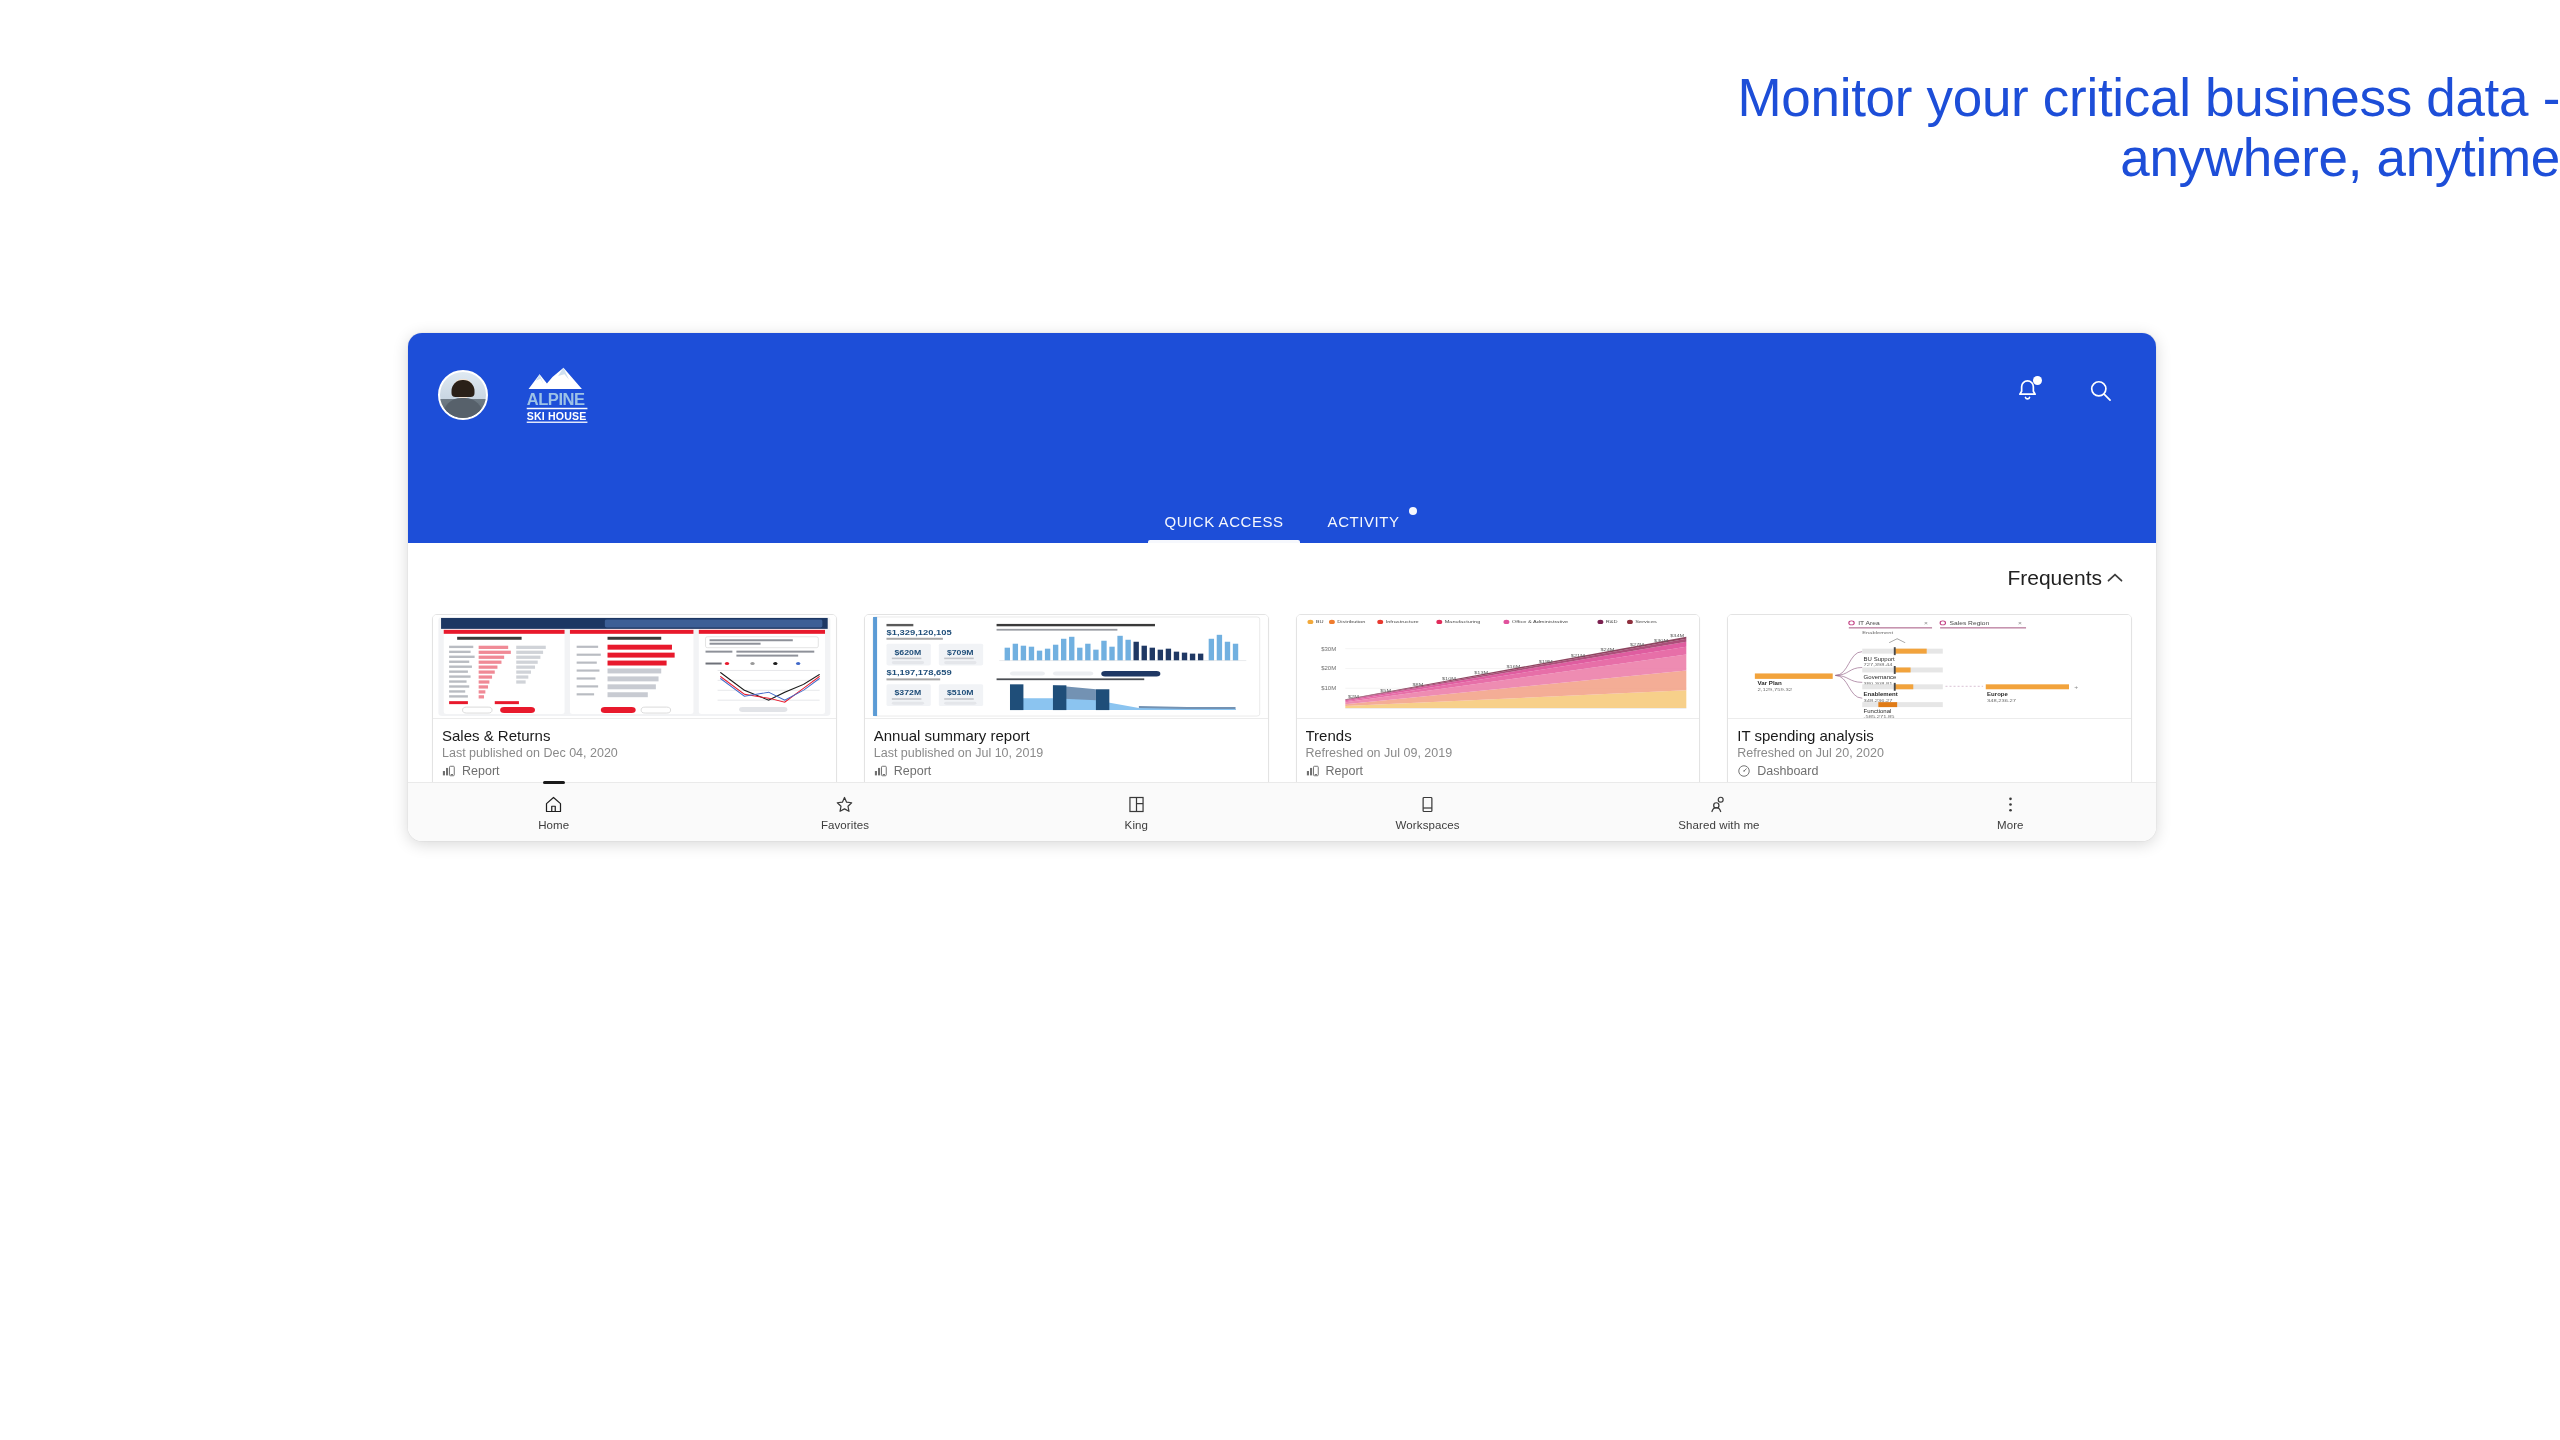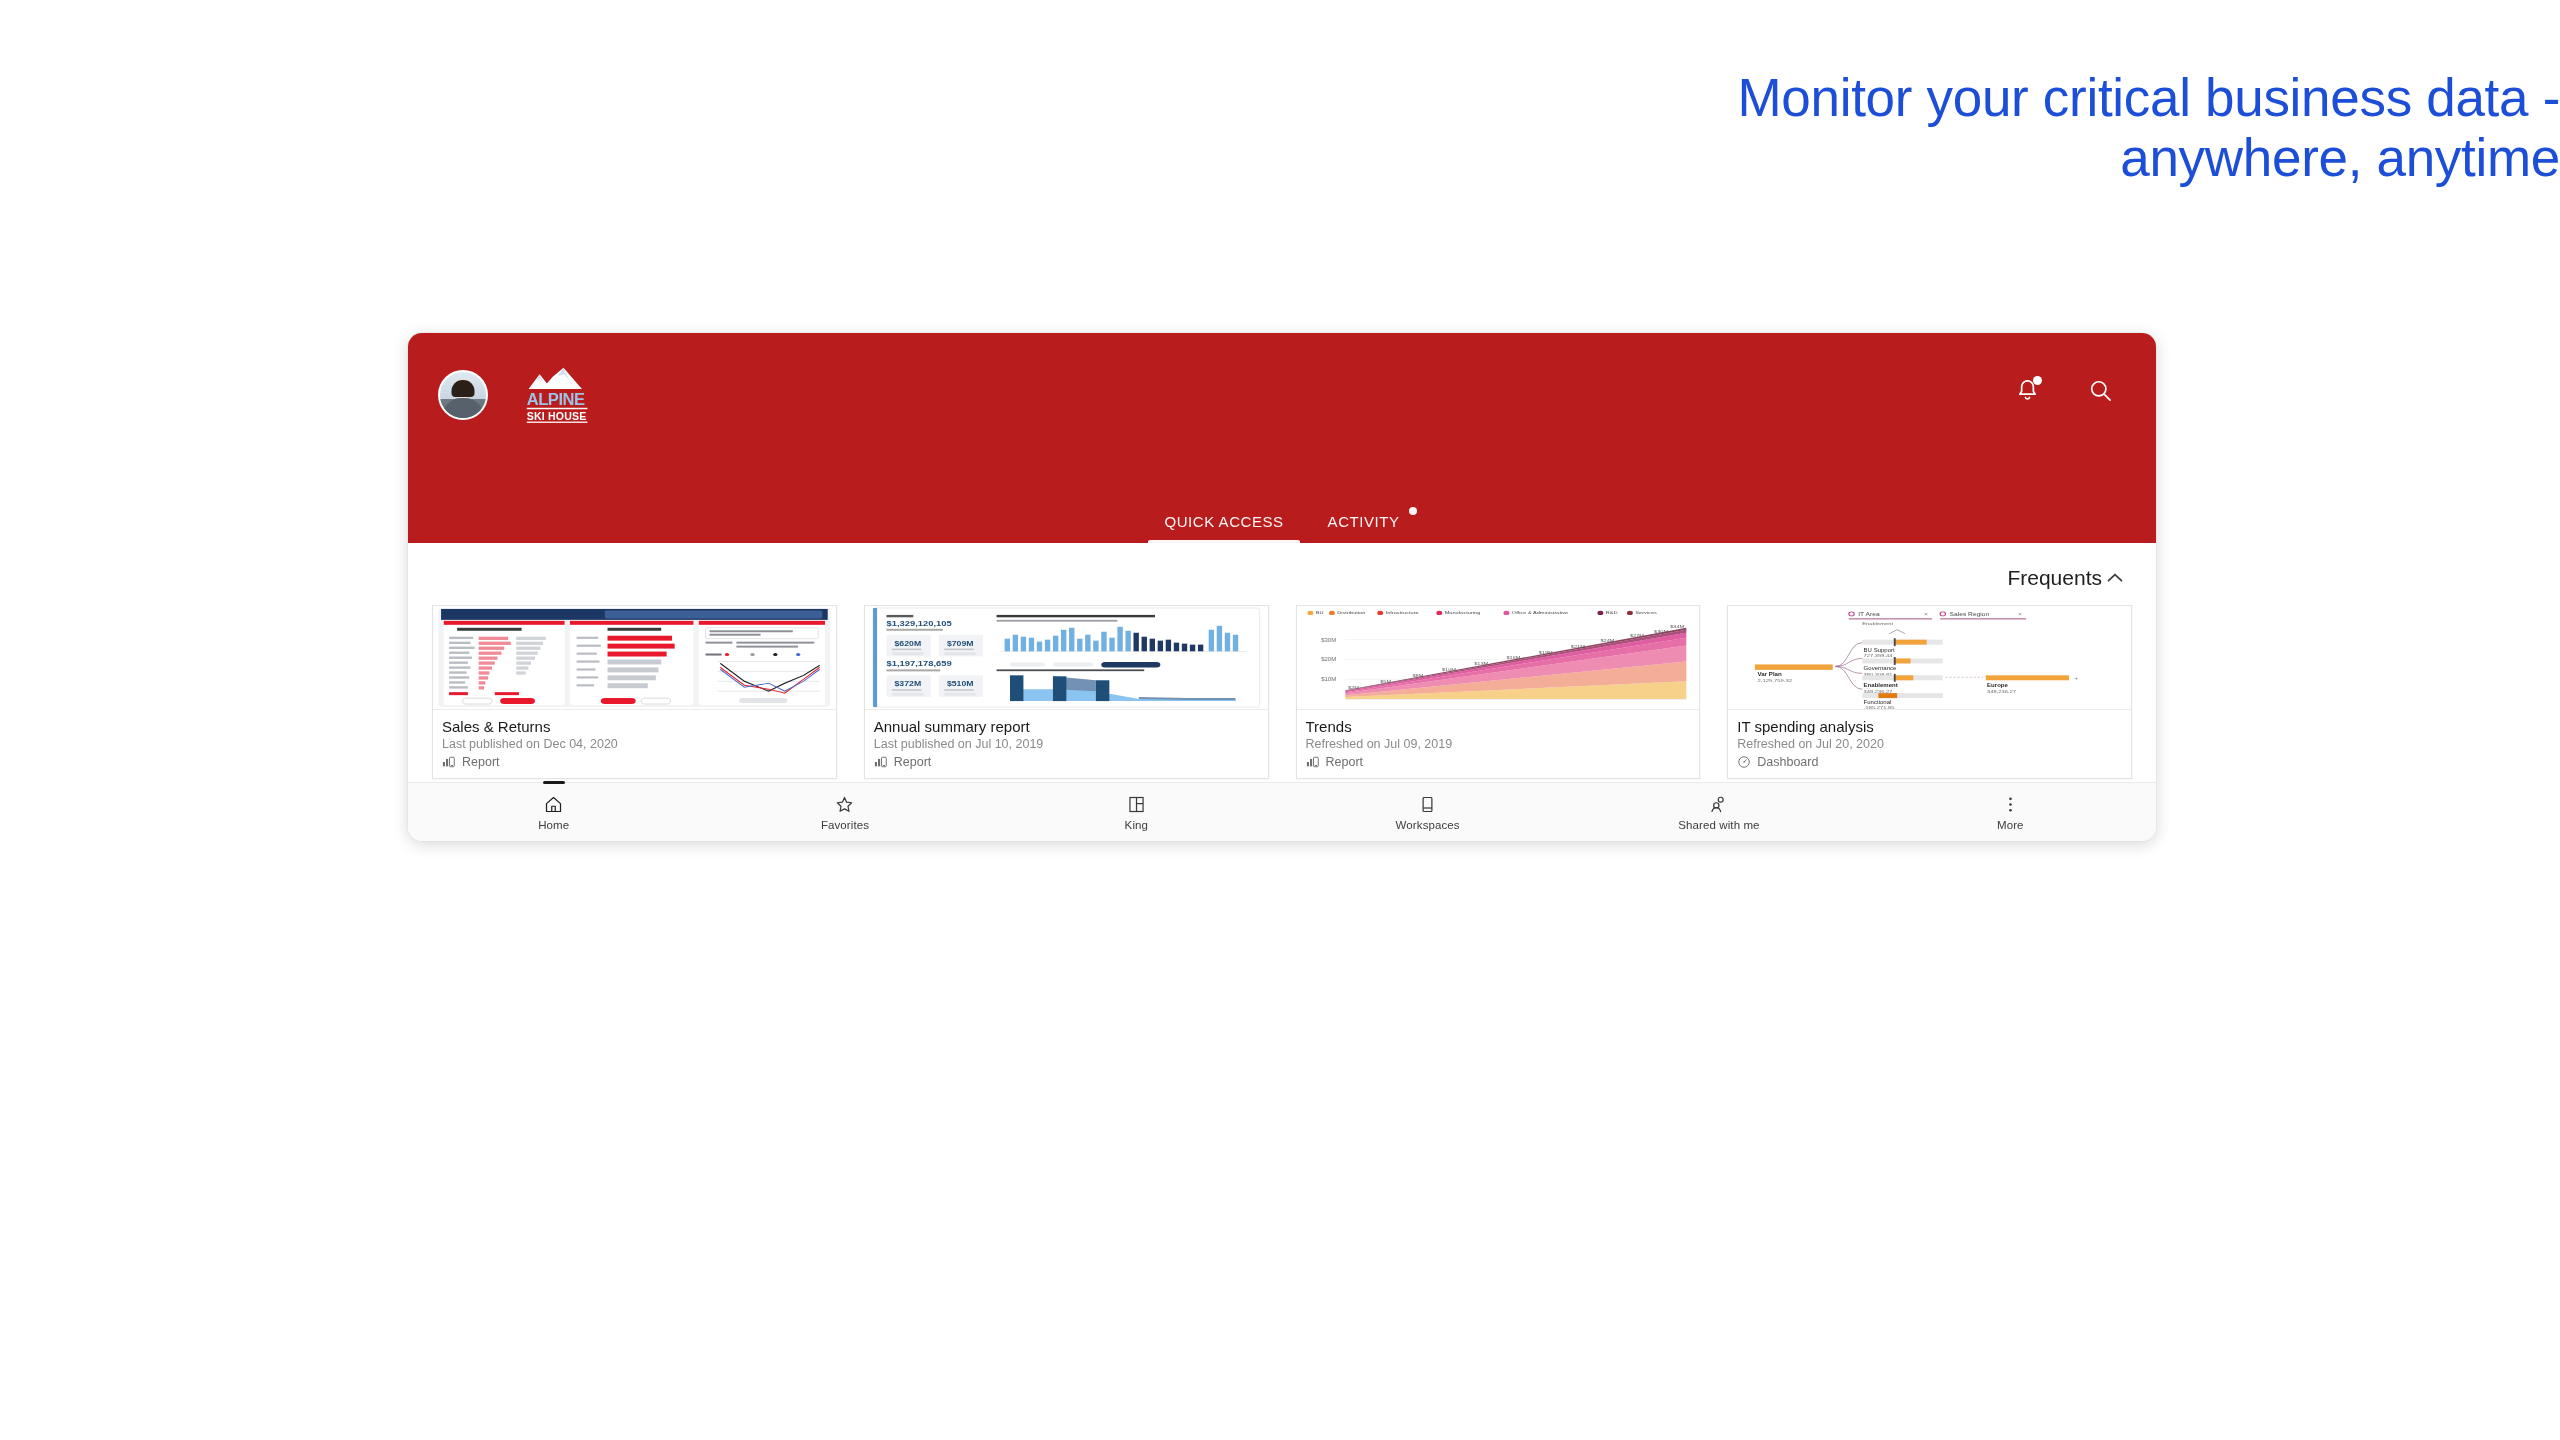--- a/index.html
+++ b/index.html
@@ -33,21 +33,21 @@
     background: #ffffff;
     border-radius: 14px;
     box-shadow: 0 3px 16px rgba(0,0,0,0.16), 0 0 1px rgba(0,0,0,0.25);
     overflow: hidden;
     display: flex;
     flex-direction: column;
   }
 
   
   .app-header {
-    background: #b91c1c;
+    background: #1d4ed8;
     height: 210px;
     flex: 0 0 210px;
     position: relative;
   }
   .header-top {
     display: flex;
     align-items: center;
     padding: 32px 0 0 30px;
   }
   .avatar {
@@ -162,24 +162,25 @@
 
   .card-grid {
     display: grid;
     grid-template-columns: repeat(4, 1fr);
     gap: 14px 27px;
   }
 
   .card {
     background: #ffffff;
     border: 1px solid #e3e3e3;
-    border-radius: 0;
+    border-radius: 5px;
     overflow: hidden;
     cursor: pointer;
     box-shadow: 0 1px 2px rgba(0,0,0,0.04);
+    margin-top: 9px;
   }
   .thumb {
     height: 104px;
     background: #fafafa;
     border-bottom: 1px solid #ececec;
     overflow: hidden;
     position: relative;
   }
   .thumb svg { display: block; width: 100%; height: 100%; }
   .card-body { padding: 8px 9px 9px 9px; }

